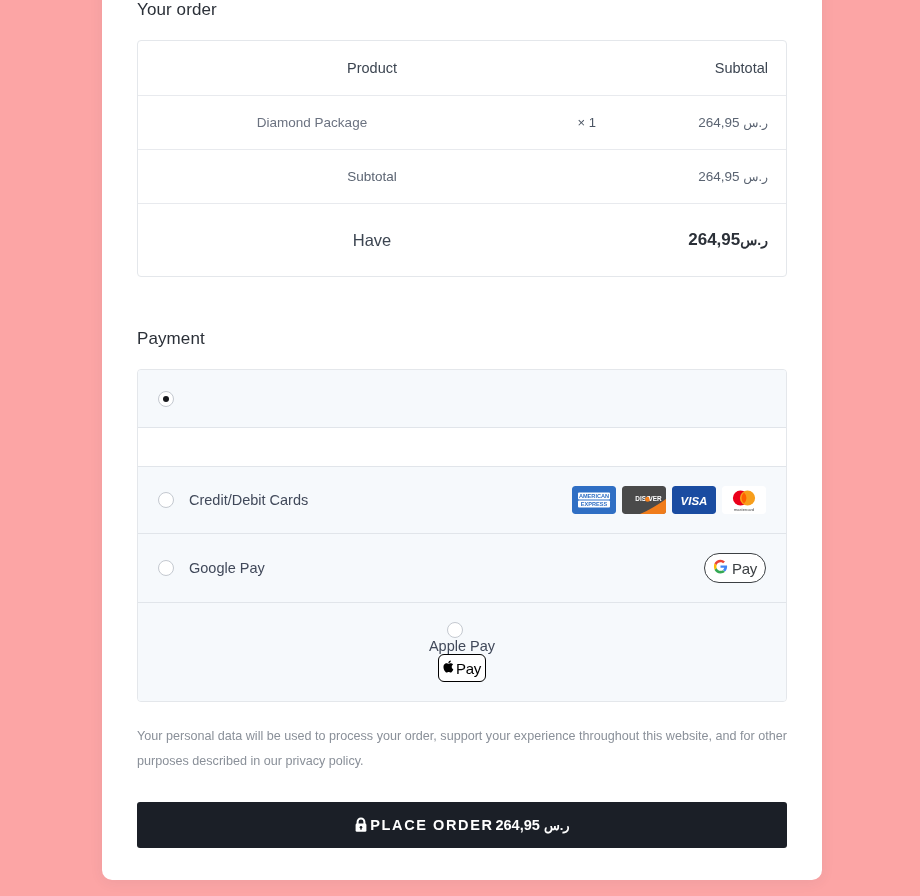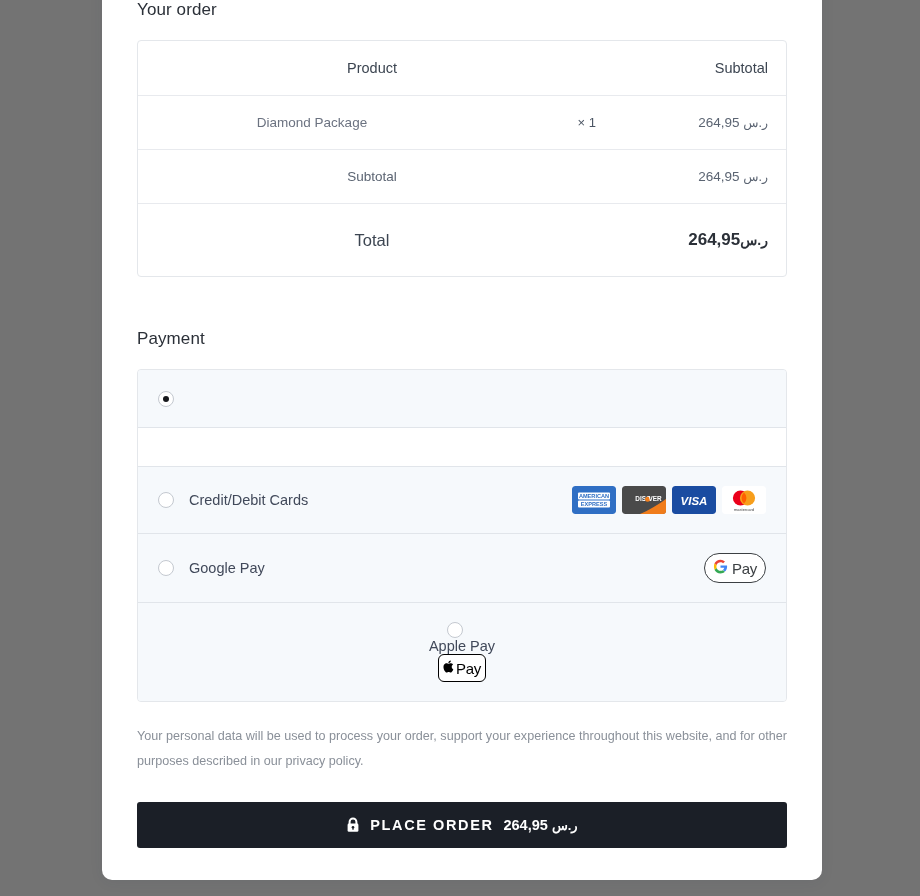--- a/index.html
+++ b/index.html
@@ -6,21 +6,21 @@
   html, body {
     margin: 0; padding: 0;
     width: 920px; height: 896px;
     background: #f4f8fb;
     font-family: "Liberation Sans", sans-serif;
     -webkit-font-smoothing: antialiased;
   }
   .page {
     position: relative;
     width: 920px; height: 896px;
-    background: #737373;
+    background: #fca5a5;
     overflow: hidden;
   }
   .checkout-card {
     position: absolute;
     left: 102px; top: -40px;
     width: 720px;
     min-height: 920px;
     background: #ffffff;
     border-radius: 10px;
     box-shadow: 0 2px 14px rgba(40,60,90,0.07);
@@ -230,21 +230,21 @@
     background: #1b1f27;
     color: #ffffff;
     border: none;
     border-radius: 3px;
     font-size: 14.5px;
     font-weight: bold;
     letter-spacing: 1.6px;
     display: flex;
     align-items: center;
     justify-content: center;
-    gap: 10px;
+    gap: 2px;
     cursor: pointer;
     font-family: "Liberation Sans", sans-serif;
   }
   .place-order .lock { display: flex; align-items: center; }
   .po-amount { letter-spacing: 1.2px; }
   .po-amount .cur { font-size: 13px; letter-spacing: 0; }
 </style>
 </head>
 <body>
 
@@ -269,21 +269,21 @@
             </td>
           </tr>
           <tr class="row-subtotal">
             <td colspan="2">Subtotal</td>
             <td class="amount">
               <span class="cur">ر.س</span>
               <span>264,95</span>
             </td>
           </tr>
           <tr class="row-total">
-            <td colspan="2">Total</td>
+            <td colspan="2">Have</td>
             <td class="amount">
               <span class="cur">ر.س</span><span>264,95</span>
             </td>
           </tr>
         </tbody>
       </table>
 
 
       <h2 class="section-title payment-title">Payment</h2>
 

